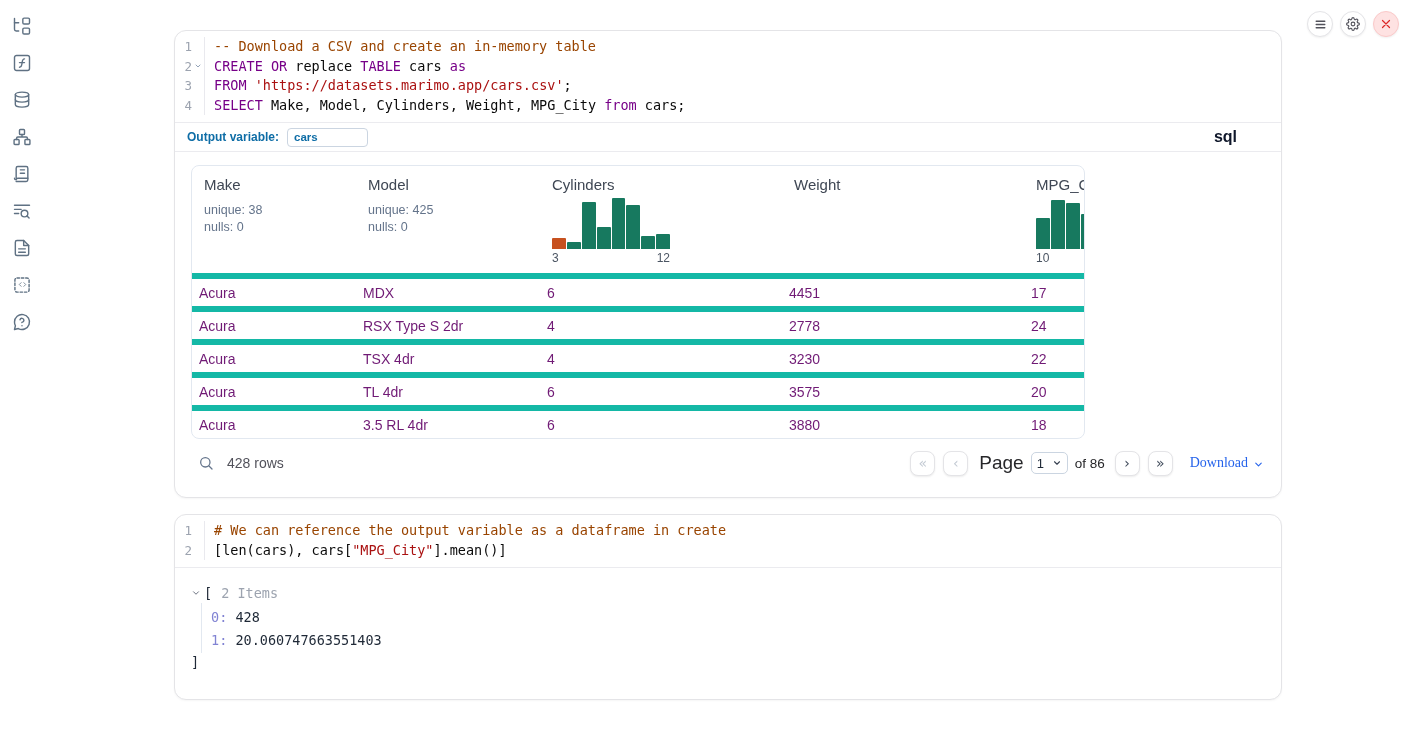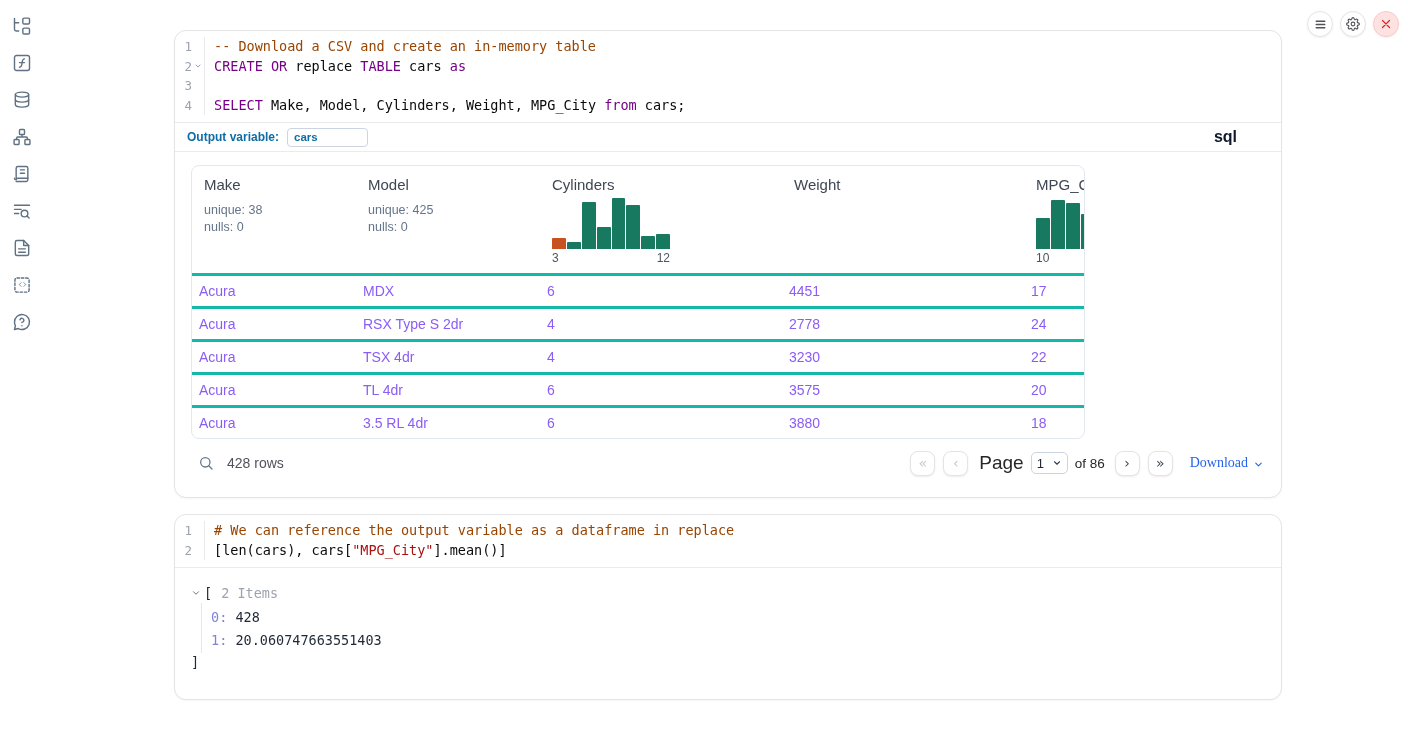--- a/index.html
+++ b/index.html
@@ -53,21 +53,21 @@
   .cell-output { padding:13px 16px 21px 16px; }
   .data-table { width:894px; border:1px solid #e2e8f0; border-radius:8px; overflow:hidden; }
   .t-header, .t-row { display:grid; grid-template-columns:164px 184px 242px 242px 242px; }
   .th { padding:10px 8px 8px 12px; cursor:pointer; }
   .col-name { font-size:15px; color:#3f4754; }
   .col-stats { margin-top:9px; font-size:12.5px; color:#64748b; line-height:16.5px; }
   .hist { margin-top:4px; width:118px; }
   .hist-bars { display:flex; align-items:flex-end; gap:1px; height:52px; }
   .hist-bar { flex:1; border-radius:1px 1px 0 0; }
   .hist-labels { display:flex; justify-content:space-between; font-size:12px; color:#4b5563; margin-top:2px; }
-  .t-row { border-top:3px solid #14b8a6; height:33px; align-items:center; font-size:14px; color:#8b5cf6; cursor:default; }
+  .t-row { border-top:6px solid #14b8a6; height:33px; align-items:center; font-size:14px; color:#701a75; cursor:default; }
   .t-row > div { padding-left:7px; }
 
   
   .table-footer { display:flex; align-items:center; margin-top:11px; width:1074px; height:26px; }
   .search-icon { color:#64748b; margin-left:7px; display:flex; cursor:pointer; }
   .rowcount { margin-left:13px; font-size:14px; color:#52525b; }
   .pager { margin-left:auto; display:flex; align-items:center; }
   .pg-btn { width:25px; height:25px; border-radius:8px; border:1px solid #e4e4e7; background:#fff;
             box-shadow:0 1px 2px rgba(0,0,0,.08); display:flex; align-items:center; justify-content:center;
             font-size:14px; cursor:pointer; font-family:"DejaVu Sans",sans-serif; }
@@ -205,20 +205,21 @@
               </svg>
             </span>
           </span>
           <span class="code-text"><span class="tok-kw">CREATE</span><span class="tok-pl"> </span><span class="tok-kw">OR</span><span class="tok-pl"> replace </span><span class="tok-kw">TABLE</span><span class="tok-pl"> cars </span><span class="tok-kw">as</span></span>
         </div>
         <div class="code-line">
           <span class="gutter">
             <span class="ln">3</span>
             <span class="fold"></span>
           </span>
+          <span class="code-text"><span class="tok-kw">FROM</span><span class="tok-pl"> </span><span class="tok-str">'https://datasets.marimo.app/cars.csv'</span><span class="tok-pl">;</span></span>
         </div>
         <div class="code-line">
           <span class="gutter">
             <span class="ln">4</span>
             <span class="fold"></span>
           </span>
           <span class="code-text"><span class="tok-kw">SELECT</span><span class="tok-pl"> Make, Model, Cylinders, Weight, MPG_City </span><span class="tok-kw">from</span><span class="tok-pl"> cars;</span></span>
         </div>
       </div>
     <div class="outvar-row">
@@ -357,21 +358,21 @@
     </div>
   </section>
 
   <section class="cell py">
     <div class="code-editor" id="py-code">
         <div class="code-line">
           <span class="gutter">
             <span class="ln">1</span>
             <span class="fold"></span>
           </span>
-          <span class="code-text"><span class="tok-com"># We can reference the output variable as a dataframe in replace</span></span>
+          <span class="code-text"><span class="tok-com"># We can reference the output variable as a dataframe in create</span></span>
         </div>
         <div class="code-line">
           <span class="gutter">
             <span class="ln">2</span>
             <span class="fold"></span>
           </span>
           <span class="code-text"><span class="tok-pl">[len(cars), cars[</span><span class="tok-str">"MPG_City"</span><span class="tok-pl">].mean()]</span></span>
         </div>
       </div>
     <div class="tree-output">

